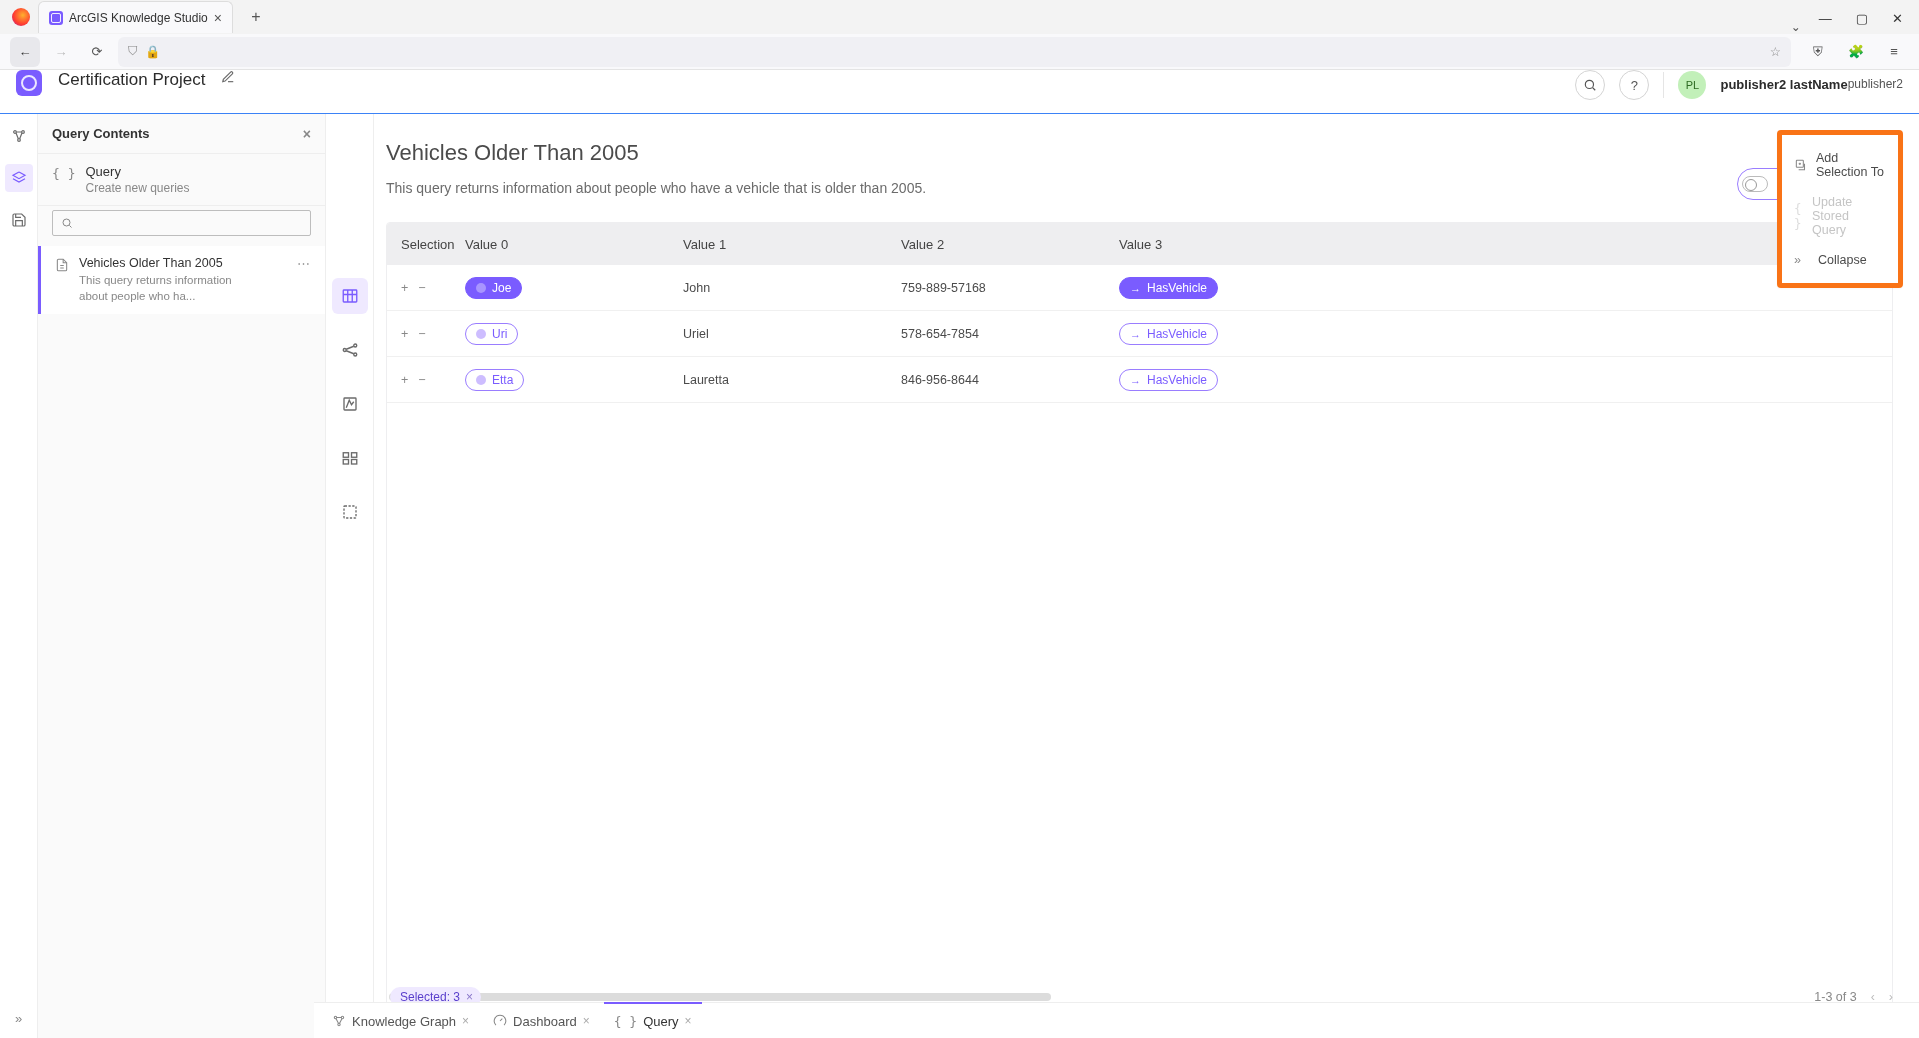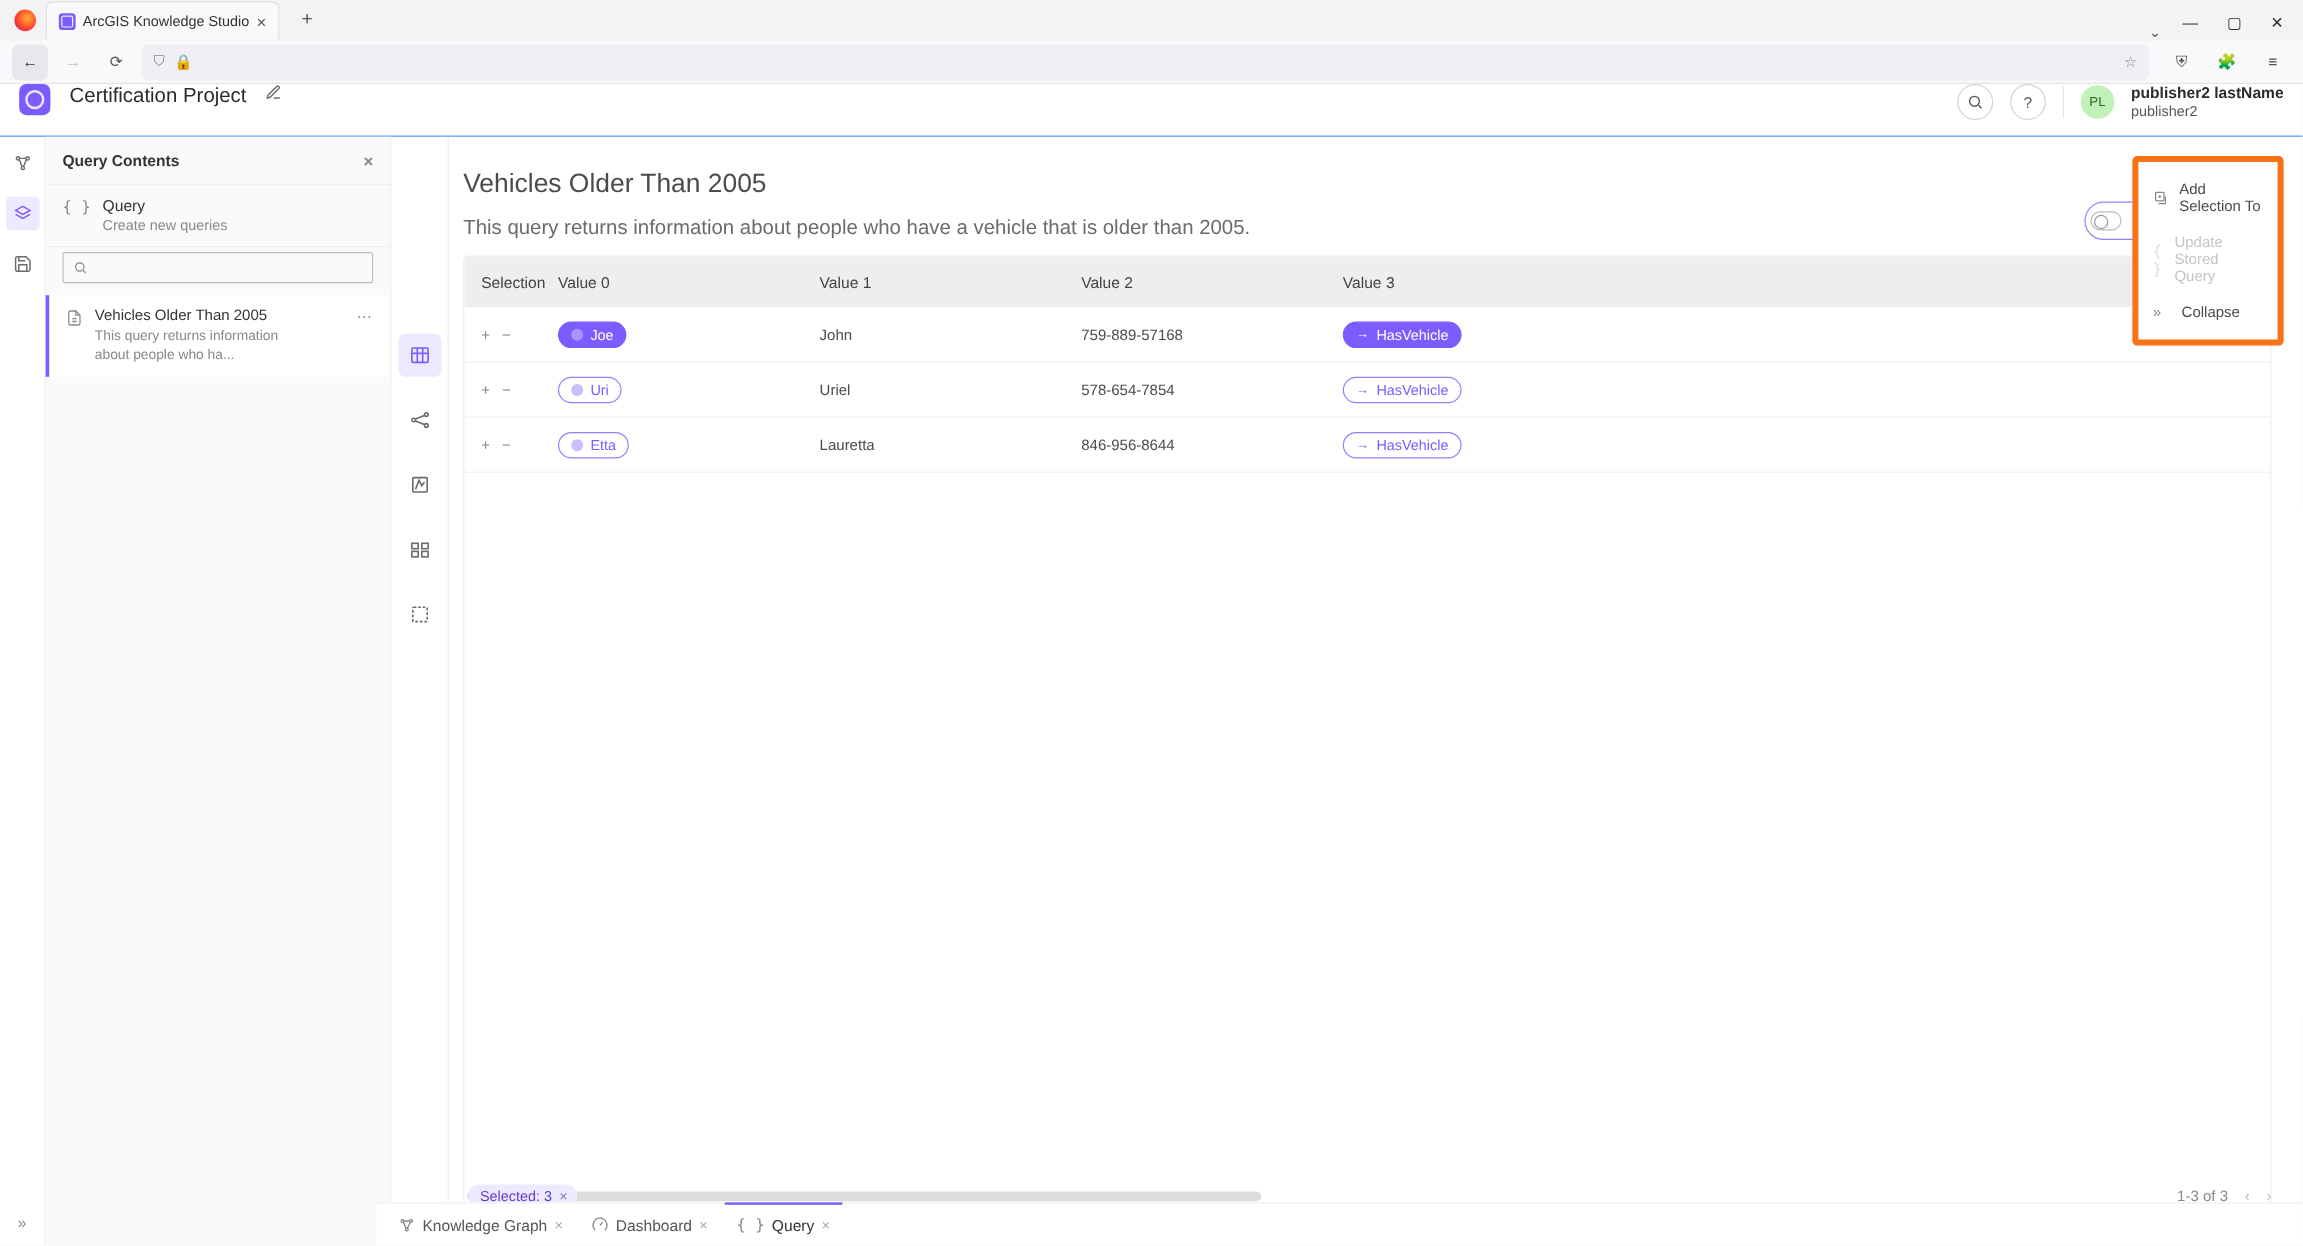--- a/index.html
+++ b/index.html
@@ -29,21 +29,21 @@
 
 
 .app-header { height: 44px; background:#fff; display:flex; align-items:flex-start; padding: 0 16px; border-bottom: 1px solid #3b82f6; gap: 16px; }
 .app-logo { width:26px; height:26px; border-radius:6px; background:#7a5cff; position:relative; }
 .app-logo::before { content:''; position:absolute; inset:5px; border-radius:50%; border:2px solid rgba(255,255,255,.85); }
 .project-title { font-size:17px; font-weight:500; color:#2b2b2b; }
 .edit-icon { color:#6b6b6b; cursor:pointer; }
 .header-right { margin-left:auto; display:flex; align-items:center; gap: 14px; }
 .circle-btn { width:30px; height:30px; border-radius:50%; border:1px solid #d4d4d4; display:flex; align-items:center; justify-content:center; color:#555; cursor:pointer; }
 .avatar { width:28px; height:28px; border-radius:50%; background:#c2f0b9; color:#2d6b22; display:flex; align-items:center; justify-content:center; font-size:11px; font-weight:500; }
-.user-block { display:flex; flex-direction:column; line-height:1.2; }
+.user-block { display:flex; line-height:1.2; }
 .user-name { font-size:13px; font-weight:600; color:#2b2b2b; }
 .user-sub { font-size:12px; color:#555; }
 .vdiv { width:1px; height:26px; background:#e5e5e5; }
 
 
 .app-body { display:flex; height: calc(1038px - 34px - 36px - 44px); background:#fff; }
 
 .rail { width:38px; border-right:1px solid #eee; display:flex; flex-direction:column; align-items:center; padding-top:8px; gap:14px; }
 .rail-item { width:28px; height:28px; display:flex; align-items:center; justify-content:center; color:#6b6b6b; cursor:pointer; border-radius:4px; }
 .rail-item.active { background:#efe9ff; color:#7a5cff; }
@@ -64,27 +64,27 @@
 .sq-title { font-size:12.5px; color:#333; }
 .sq-desc { font-size:11.5px; color:#888; margin-top:3px; line-height:1.35; max-width:180px; }
 .sq-more { margin-left:auto; color:#888; cursor:pointer; letter-spacing:1px; }
 
 .main { flex:1; display:flex; position:relative; }
 .view-rail { width:48px; border-right:1px solid #eee; display:flex; flex-direction:column; align-items:center; padding-top:164px; gap:18px; }
 .view-btn { width:36px; height:36px; border-radius:6px; display:flex; align-items:center; justify-content:center; color:#6b6b6b; cursor:pointer; position:relative; }
 .view-btn.active { background:#efe9ff; color:#7a5cff; }
 .content { flex:1; padding: 26px 26px 0 12px; display:flex; flex-direction:column; position:relative; }
 .page-title { font-size:22px; color:#4b4b4b; font-weight:400; }
-.page-desc { font-size:17px; color:#6b6b6b; margin-top:14px; }
+.page-desc { font-size:14px; color:#6b6b6b; margin-top:14px; }
 .toggle-row { position:absolute; top:54px; right:30px; }
 .toggle-btn { border:1px solid #9a7dff; color:#7a5cff; background:#fff; border-radius:20px; height:32px; padding:0 14px 0 4px; display:flex; align-items:center; gap:8px; cursor:pointer; font-size:13px; }
 .switch { width:26px; height:16px; border-radius:10px; border:1px solid #bbb; background:#fff; position:relative; }
 .switch::after { content:''; position:absolute; width:10px; height:10px; border-radius:50%; border:1px solid #999; top:1.5px; left:2px; }
 
-.grid-wrap { margin-top:13px; border:1px solid #eeeef0; border-radius:4px; overflow:hidden; flex:1; min-height:0; position:relative; background:#fff; }
+.grid-wrap { margin-top:26px; border:1px solid #eeeef0; border-radius:4px; overflow:hidden; flex:1; min-height:0; position:relative; background:#fff; }
 .grid-header { display:flex; background:#eeeef0; height:42px; align-items:center; font-size:13px; color:#444; }
 .col-sel { width:78px; padding-left:14px; }
 .col-v0 { width:218px; }
 .col-v1 { width:218px; }
 .col-v2 { width:218px; }
 .col-v3 { flex:1; }
 .grid-row { display:flex; height:46px; align-items:center; border-bottom:1px solid #f0f0f0; font-size:12.5px; color:#4b4b4b; }
 .sel-ctrl { display:flex; gap:10px; color:#888; padding-left:14px; }
 .sel-ctrl span { cursor:pointer; }
 .chip { display:inline-flex; align-items:center; gap:6px; height:22px; padding:0 10px; border-radius:12px; font-size:12px; border:1px solid #9a7dff; color:#7a5cff; background:#fff; cursor:pointer; }

